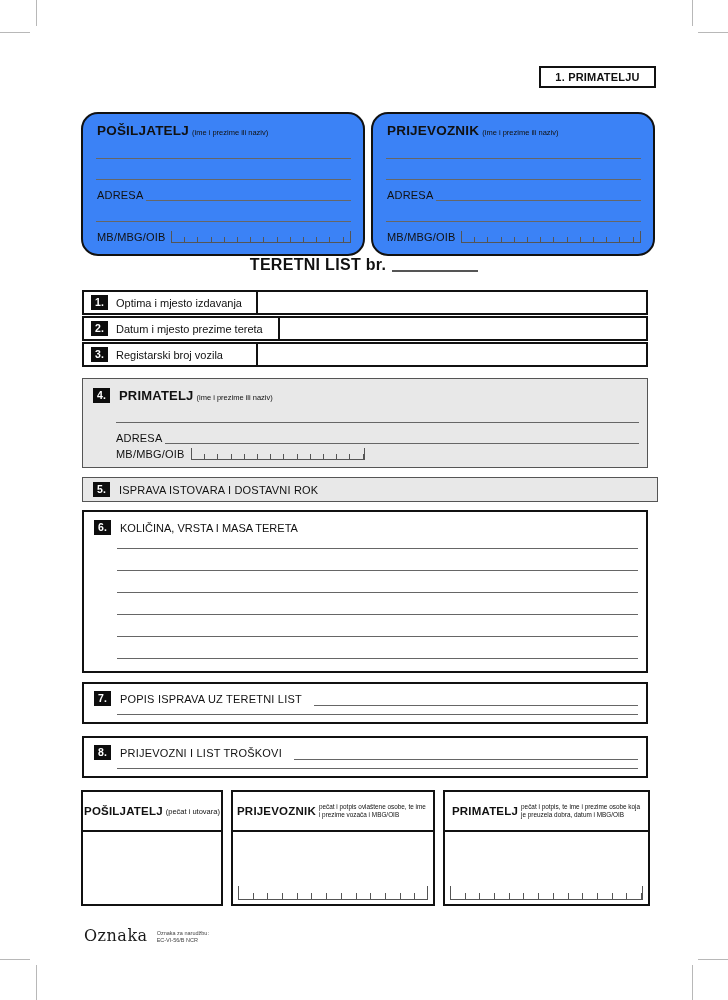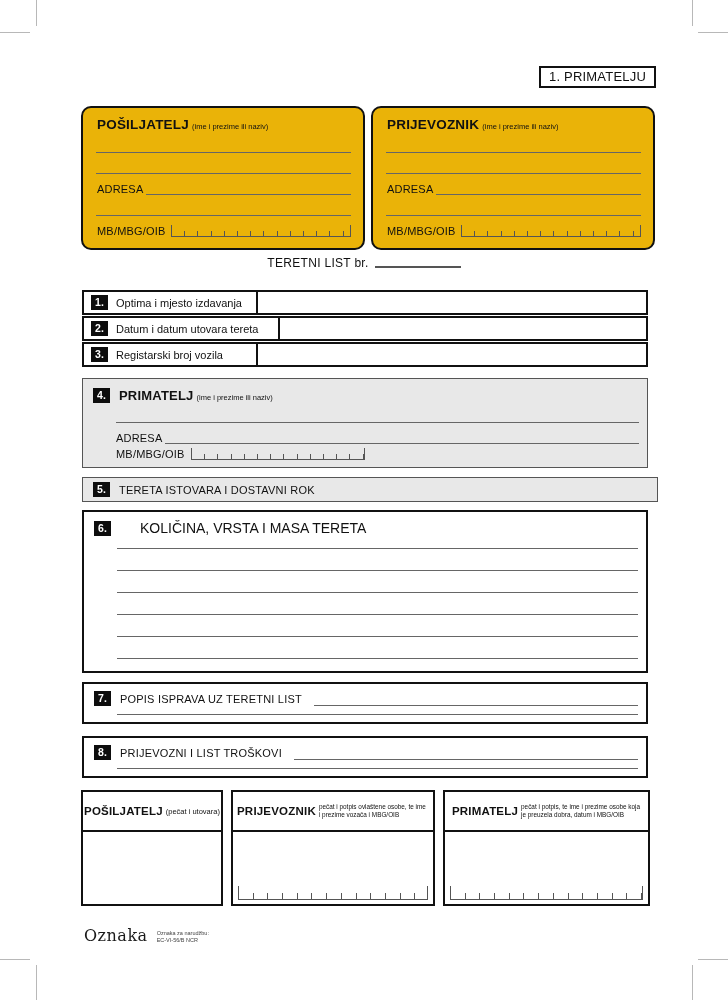--- a/index.html
+++ b/index.html
@@ -5,45 +5,45 @@
   html,body{margin:0;padding:0;background:#fff;}
   .page{position:relative;width:728px;height:1000px;background:#ffffff;
         font-family:"Liberation Sans", sans-serif;color:#111;overflow:hidden;}
 
   
   .cm-v{position:absolute;width:1px;background:#b8b8b8;}
   .cm-h{position:absolute;height:1px;background:#b8b8b8;width:30px;}
 
   
   .tag{position:absolute;left:539px;top:66px;width:113px;height:18px;border:2px solid #111;
-       font-weight:normal;font-size:13px;text-align:center;line-height:18px;letter-spacing:.2px;}
-
-  
-  .party{position:absolute;top:106px;width:280px;height:140px;border:2px solid #111;border-radius:10px;background:#eab308;}
+       font-weight:bold;font-size:11px;text-align:center;line-height:18px;letter-spacing:.2px;}
+
+  
+  .party{position:absolute;top:112px;width:280px;height:140px;border:2px solid #111;border-radius:17px;background:#3b82f6;}
   .party.p0{left:81px;} .party.p1{left:371px;text-decoration:underline;}
   .pb-title{position:absolute;left:14px;top:9px;font-weight:bold;font-size:13.5px;letter-spacing:.2px;}
   .pb-sub{font-weight:normal;font-size:7.5px;letter-spacing:0;margin-left:3px;}
   .wline{position:absolute;border-bottom:1px solid #666;}
   .pb-l1{left:13px;right:12px;top:44px;} .pb-l2{left:13px;right:12px;top:65px;}
   .pb-l3{left:13px;right:12px;top:107px;}
   .lblrow{position:absolute;left:14px;right:12px;display:flex;align-items:flex-end;}
   .pb-adresa{top:73px;height:14px;}
   .pb-mb{top:115px;height:14px;}
   .flabel{font-size:11px;letter-spacing:.2px;white-space:nowrap;}
   .fline{flex:1;border-bottom:1px solid #666;margin-left:3px;}
 
   
   .comb{height:11px;border-left:1.5px solid #555;border-right:1.5px solid #555;border-bottom:1.5px solid #555;
         background:repeating-linear-gradient(to right,transparent 0,transparent 12.2px,#555 12.2px,#555 13.2px);
         background-size:100% 5px;background-position:left bottom;background-repeat:no-repeat;}
   .pb-mb .comb{flex:1;margin-left:5px;}
 
   
   .doc-title{position:absolute;left:0;right:0;top:256px;display:flex;justify-content:center;align-items:flex-end;}
-  .doc-title-text{font-weight:normal;font-size:12px;letter-spacing:.3px;}
+  .doc-title-text{font-weight:bold;font-size:16px;letter-spacing:.3px;}
   .doc-title-line{width:86px;border-bottom:2px solid #555;margin-left:6px;margin-bottom:2px;}
 
   
   .badge{display:inline-block;background:#0d0d0d;color:#fff;font-weight:bold;font-size:10.5px;
          min-width:17px;height:15px;line-height:15px;text-align:center;flex:none;}
 
   
   .frow{position:absolute;left:82px;width:562px;height:21px;border:2px solid #111;display:flex;background:#fff;}
   .frow-label{display:flex;align-items:center;gap:8px;padding-left:7px;border-right:2px solid #111;}
   .frow .txt{font-size:11px;}
@@ -152,21 +152,21 @@
   <div class="frow r1">
     <div class="frow-label">
       <span class="badge">1.</span>
       <span class="txt">Optima i mjesto izdavanja</span>
     </div>
     <div style="flex:1;"></div>
   </div>
   <div class="frow r2">
     <div class="frow-label">
       <span class="badge">2.</span>
-      <span class="txt">Datum i datum utovara tereta</span>
+      <span class="txt">Datum i mjesto prezime tereta</span>
     </div>
     <div style="flex:1;"></div>
   </div>
   <div class="frow r3">
     <div class="frow-label">
       <span class="badge">3.</span>
       <span class="txt">Registarski broj vozila</span>
     </div>
     <div style="flex:1;"></div>
   </div>
@@ -182,27 +182,27 @@
       <span class="fline"></span>
     </div>
     <div class="lblrow s4-mb">
       <span class="flabel">MB/MBG/OIB</span>
       <span class="comb"></span>
     </div>
   </div>
 
   <div class="sec s5">
     <span class="badge">5.</span>
-    <span class="txt">TERETA ISTOVARA I DOSTAVNI ROK</span>
+    <span class="txt">ISPRAVA ISTOVARA I DOSTAVNI ROK</span>
   </div>
 
   <div class="wsec s6">
     <div class="sec-head" style="top:8px;">
       <span class="badge">6.</span>
-      <span class="txt" style="font-size:14px;margin-left:20px;">KOLIČINA, VRSTA I MASA TERETA</span>
+      <span class="txt" style="font-size:11px;">KOLIČINA, VRSTA I MASA TERETA</span>
     </div>
     <div class="s6-line" style="top:36px;"></div>
     <div class="s6-line" style="top:58px;"></div>
     <div class="s6-line" style="top:80px;"></div>
     <div class="s6-line" style="top:102px;"></div>
     <div class="s6-line" style="top:124px;"></div>
     <div class="s6-line" style="top:146px;"></div>
   </div>
 
   <div class="wsec s7">

